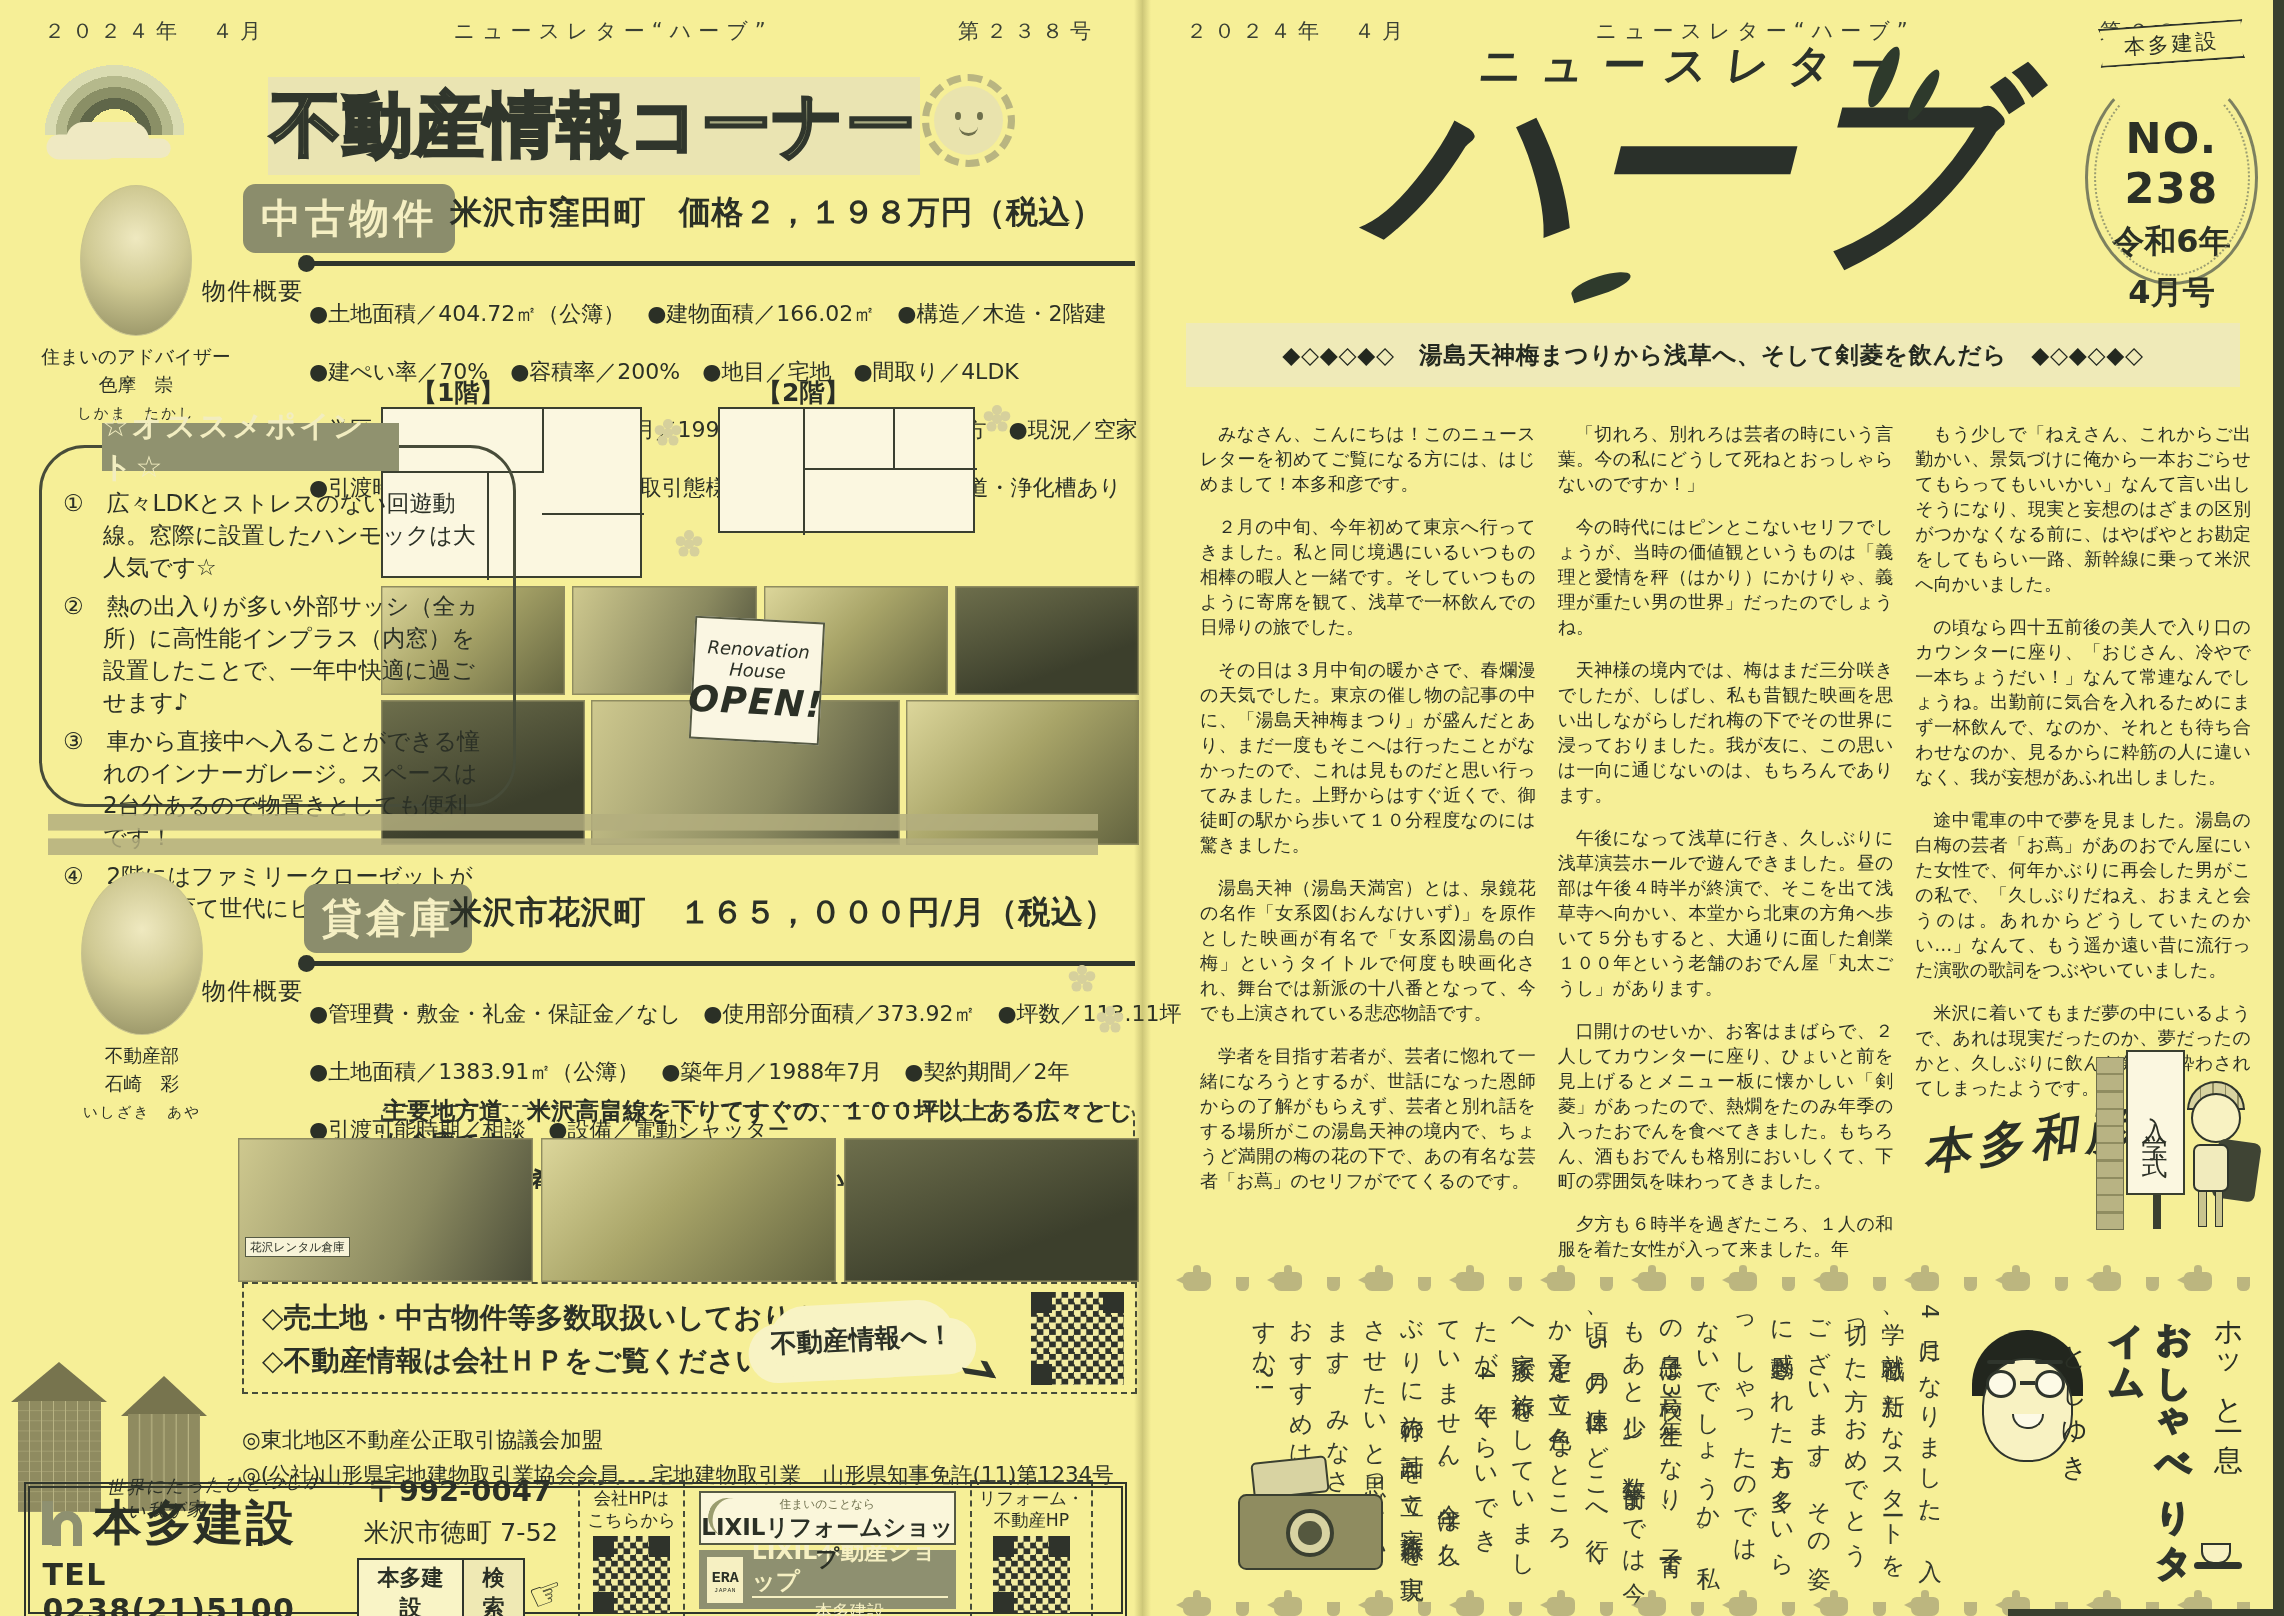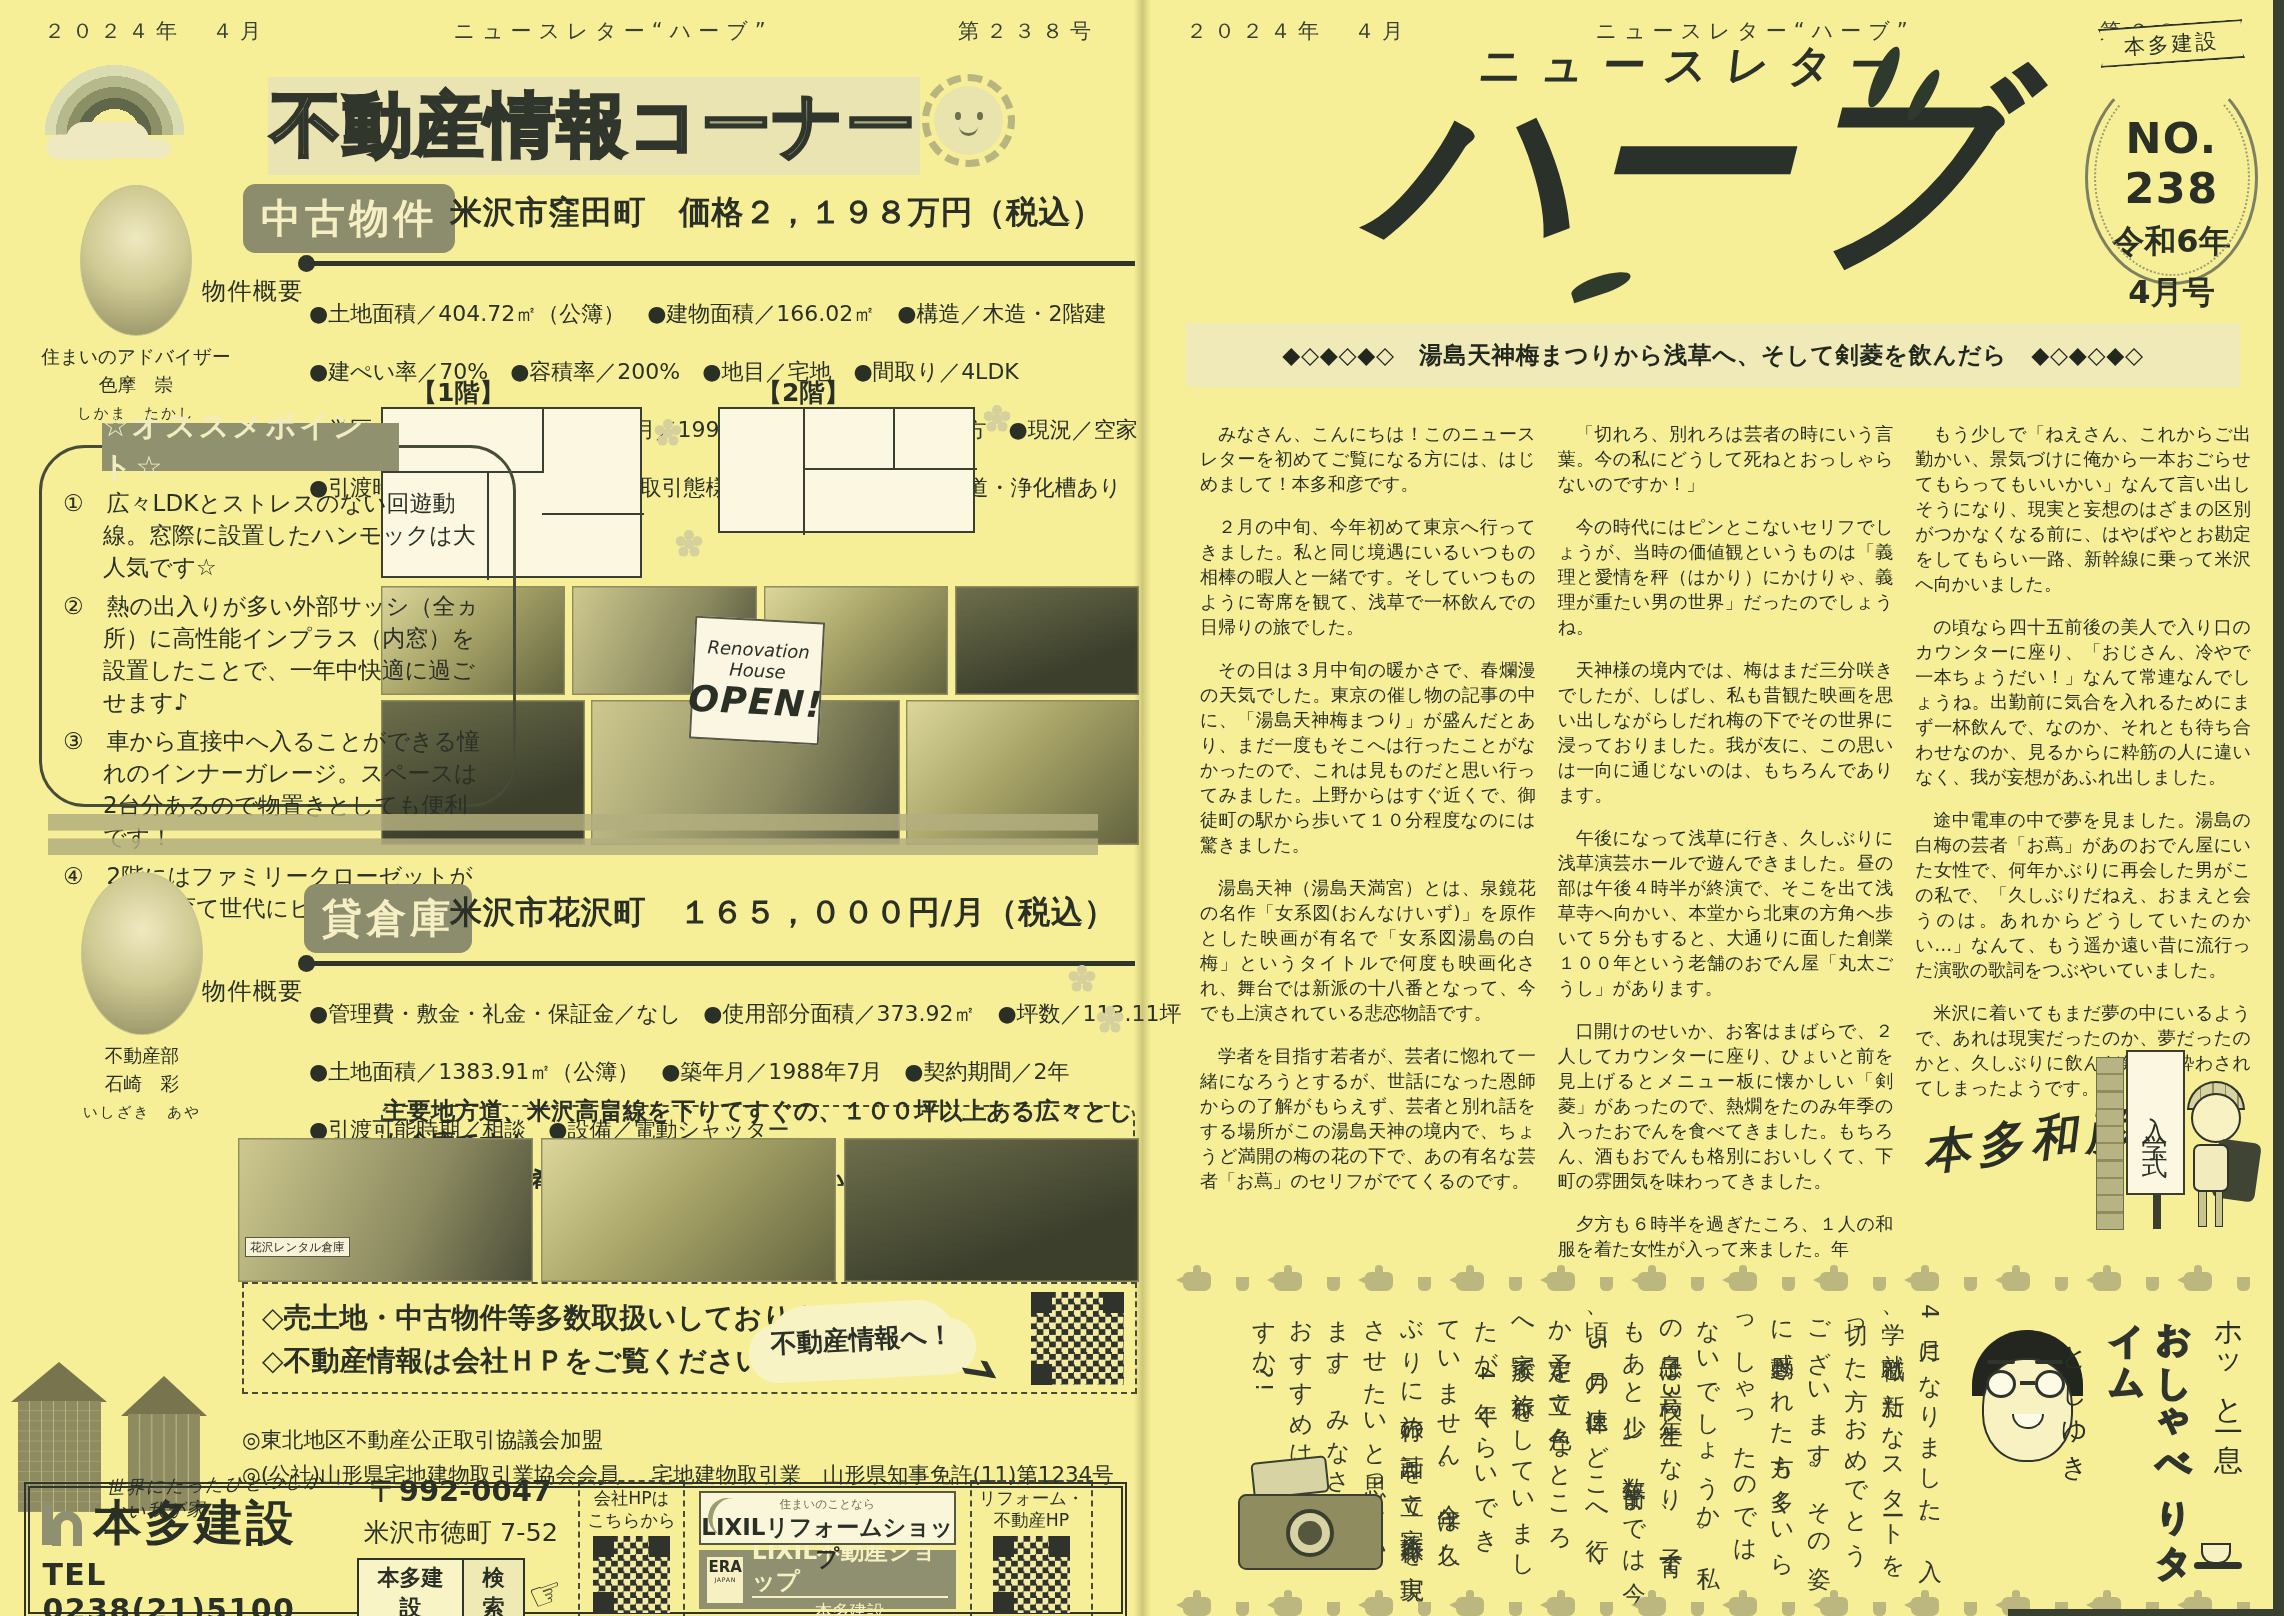--- a/index.html
+++ b/index.html
@@ -138,21 +138,21 @@
   #hand{font-size:39px;transform:rotate(-20deg);margin-left:4.1px;}
   .qrbox{border:2.8px dashed #474c39;padding:5.5px 7px;text-align:center;}
   .qrbox .ql{font-size:17.3px;line-height:22px;}
   .qrbox .qr{margin:4.1px auto 0;}
   #flixil{width:257px;}
   #lixwhite{background:#faf6da;border:2.1px solid #565a44;height:54px;text-align:center;padding-top:4.1px;position:relative;}
   #lixwhite .tag{font-size:11.7px;color:#6e6f4c;}
   #lixwhite .nm{font-size:23px;font-weight:bold;}
   #lixwhite .swoosh{position:absolute;left:7px;top:5.5px;width:41px;height:39px;border-left:5.5px solid #9a9d6e;border-radius:50% 0 0 50%;transform:rotate(18deg);}
   #lixdark{margin-top:5.5px;background:#8e9070;height:59px;display:flex;align-items:center;gap:8.3px;padding:0 8.3px;}
-  #era{background:#f6f0c2;width:43px;height:46px;text-align:center;padding-top:1px;}
+  #era{background:#f6f0c2;width:43px;height:46px;text-align:center;padding-top:13px;font-family:Liberation Mono, monospace;}
   #era .e1{font-size:15px;font-weight:bold;}
   #era .e2{font-size:6.2px;letter-spacing:0.7px;}
   #lixdark .l1{color:#f6f0c2;font-size:23.5px;font-weight:bold;border-bottom:2.8px solid #f6f0c2;line-height:30px;}
   #lixdark .l2{color:#f6f0c2;font-size:17.3px;margin-top:1.4px;text-align:center;}
 
   
   #logosub{left:249px;top:37px;width:608px;text-align:center;font-size:43px;font-weight:bold;
      letter-spacing:18px;transform:skewX(-6deg);color:#2c322a;}
   #logomain{left:180px;top:59px;width:732px;text-align:center;font-size:207px;font-weight:bold;font-style:italic;
      letter-spacing:4.1px;color:#2a302a;line-height:1.05;}

